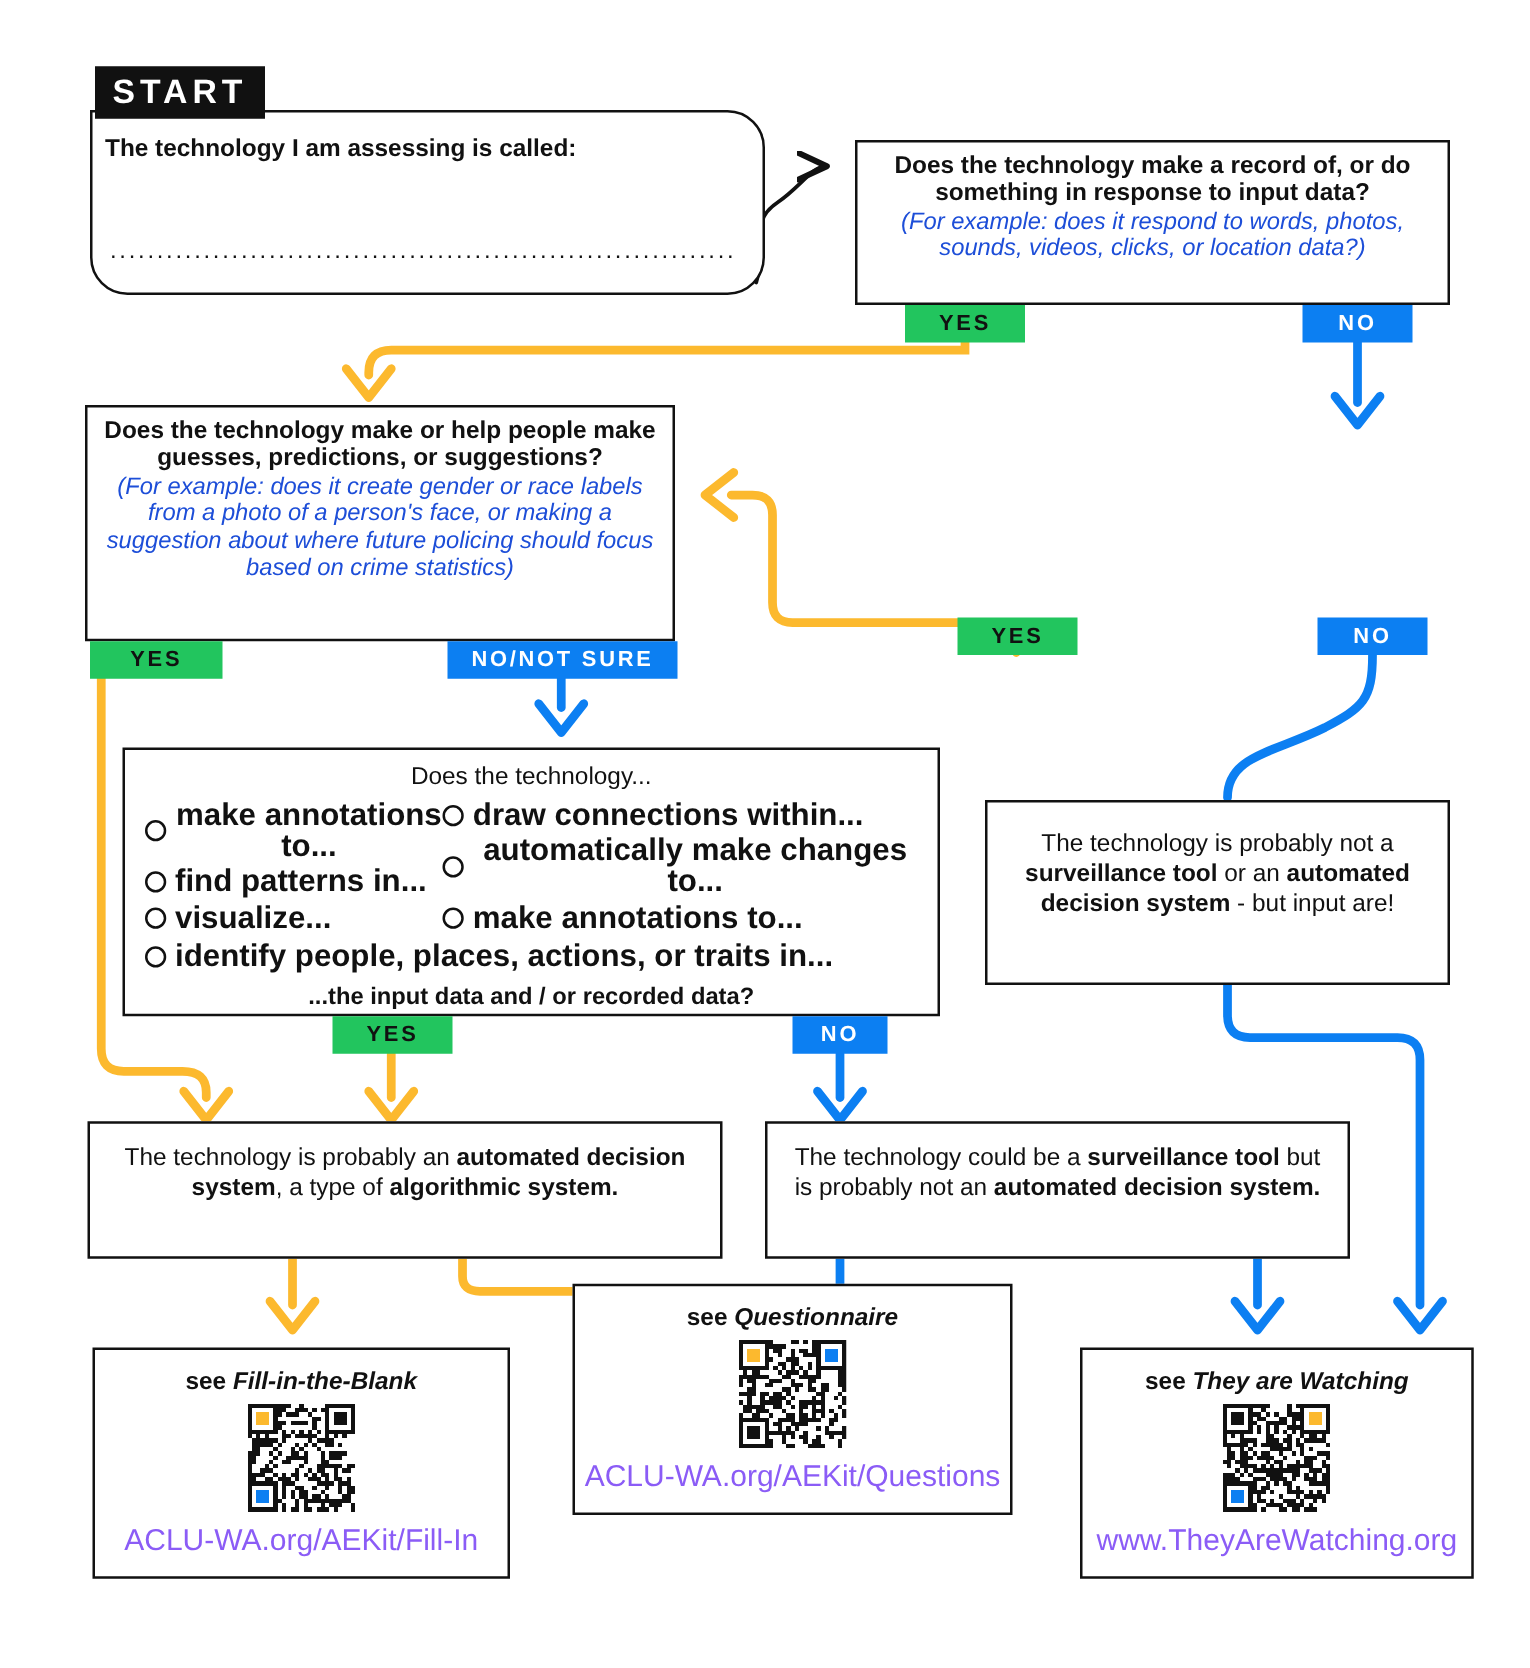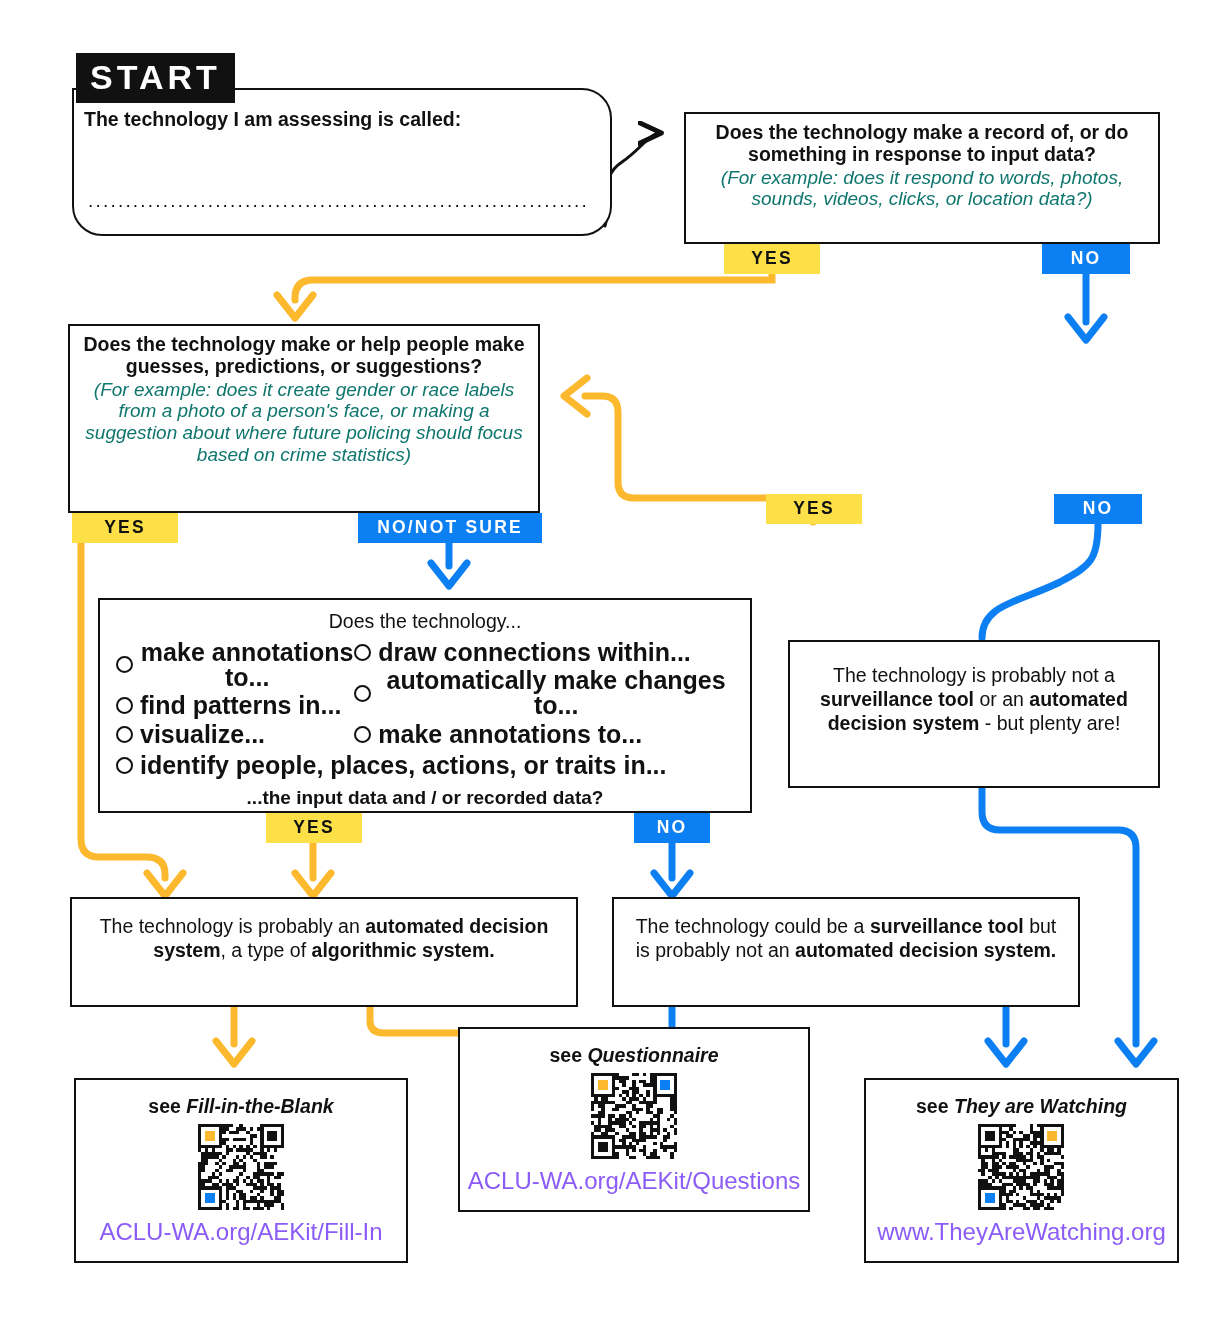--- a/index.html
+++ b/index.html
@@ -4,37 +4,37 @@
 <style>
   html,body{margin:0;padding:0;background:#ffffff;}
   body{font-family:"Liberation Sans", sans-serif;}
   #canvas{position:relative;width:1224px;height:1334px;overflow:hidden;background:#fff;}
   #arrows{position:absolute;left:0;top:0;width:1224px;height:1334px;pointer-events:none;}
 
   .box{position:absolute;border:2.5px solid #111;background:#fff;box-sizing:border-box;}
   .box-inner{padding:8px 10px;text-align:center;}
 
   .q-title{font-weight:bold;font-size:19.5px;line-height:1.12;color:#111;}
-  .q-sub{font-style:italic;font-size:19px;line-height:1.14;color:#0f766e;margin-top:1px;}
+  .q-sub{font-style:italic;font-size:19px;line-height:1.14;color:#1d4ed8;margin-top:1px;}
   .concl{font-size:19.5px;line-height:1.22;color:#111;}
   .concl b{font-weight:bold;}
 
   
   #start-box{position:absolute;left:72px;top:88px;width:540px;height:148px;
      border:2.5px solid #111;background:#fff;border-radius:0 30px 30px 30px;box-sizing:border-box;}
   #start-tag{position:absolute;left:76px;top:53px;background:#111;color:#fff;
-     font-weight:bold;font-size:34px;letter-spacing:4px;padding:5px 14px 6px 14px;}
+     font-weight:bold;font-size:27px;letter-spacing:4px;padding:5px 14px 6px 14px;}
   #start-label{position:absolute;left:84px;top:108px;font-weight:bold;font-size:19.5px;color:#111;}
   #start-dots{position:absolute;left:88px;top:190px;width:500px;
      font-size:19px;color:#111;letter-spacing:2.2px;overflow:hidden;white-space:nowrap;}
 
   
   .badge{position:absolute;font-weight:bold;font-size:17.5px;letter-spacing:2.2px;
      text-align:center;padding:4px 0 5px 0;box-sizing:border-box;}
-  .badge.yes{background:#fde047;color:#111;}
+  .badge.yes{background:#22c55e;color:#111;}
   .badge.no{background:#0C7FF2;color:#fff;}
 
   
   .chk-head{font-size:19.5px;color:#111;text-align:center;margin-bottom:3px;}
   .chk-grid{display:flex;}
   .chk-col{}
   .chk-col.left{width:260px;}
   .chk-row{display:flex;align-items:center;font-weight:bold;font-size:25px;color:#111;
      line-height:1.0;margin:3.5px 0;}
   .chk-circle{flex:0 0 auto;width:17px;height:17px;border:2.3px solid #111;border-radius:50%;
@@ -166,21 +166,21 @@
         <span>identify people, places, actions, or traits in...</span>
       </div>
       <div class="chk-foot">...the input data and / or recorded data?</div>
     </div>
   </div>
   <div class="badge yes" style="left:266px;top:813px;width:96px;">YES</div>
   <div class="badge no" style="left:634px;top:813px;width:76px;">NO</div>
 
   <div class="box" style="left:788px;top:640px;width:372px;height:148px;">
     <div class="box-inner" style="padding:22px 14px;">
-      <div class="concl"><span>The technology is probably not a </span><b>surveillance tool</b><span> or an </span><b>automated decision system</b><span> - but plenty are!</span></div>
+      <div class="concl"><span>The technology is probably not a </span><b>surveillance tool</b><span> or an </span><b>automated decision system</b><span> - but input are!</span></div>
     </div>
   </div>
 
   <div class="box" style="left:612px;top:897px;width:468px;height:110px;">
     <div class="box-inner" style="padding:16px 16px;">
       <div class="concl"><span>The technology could be a </span><b>surveillance tool</b><span> but is probably not an </span><b>automated decision system.</b></div>
     </div>
   </div>
 
   <div class="box" style="left:70px;top:897px;width:508px;height:110px;">

